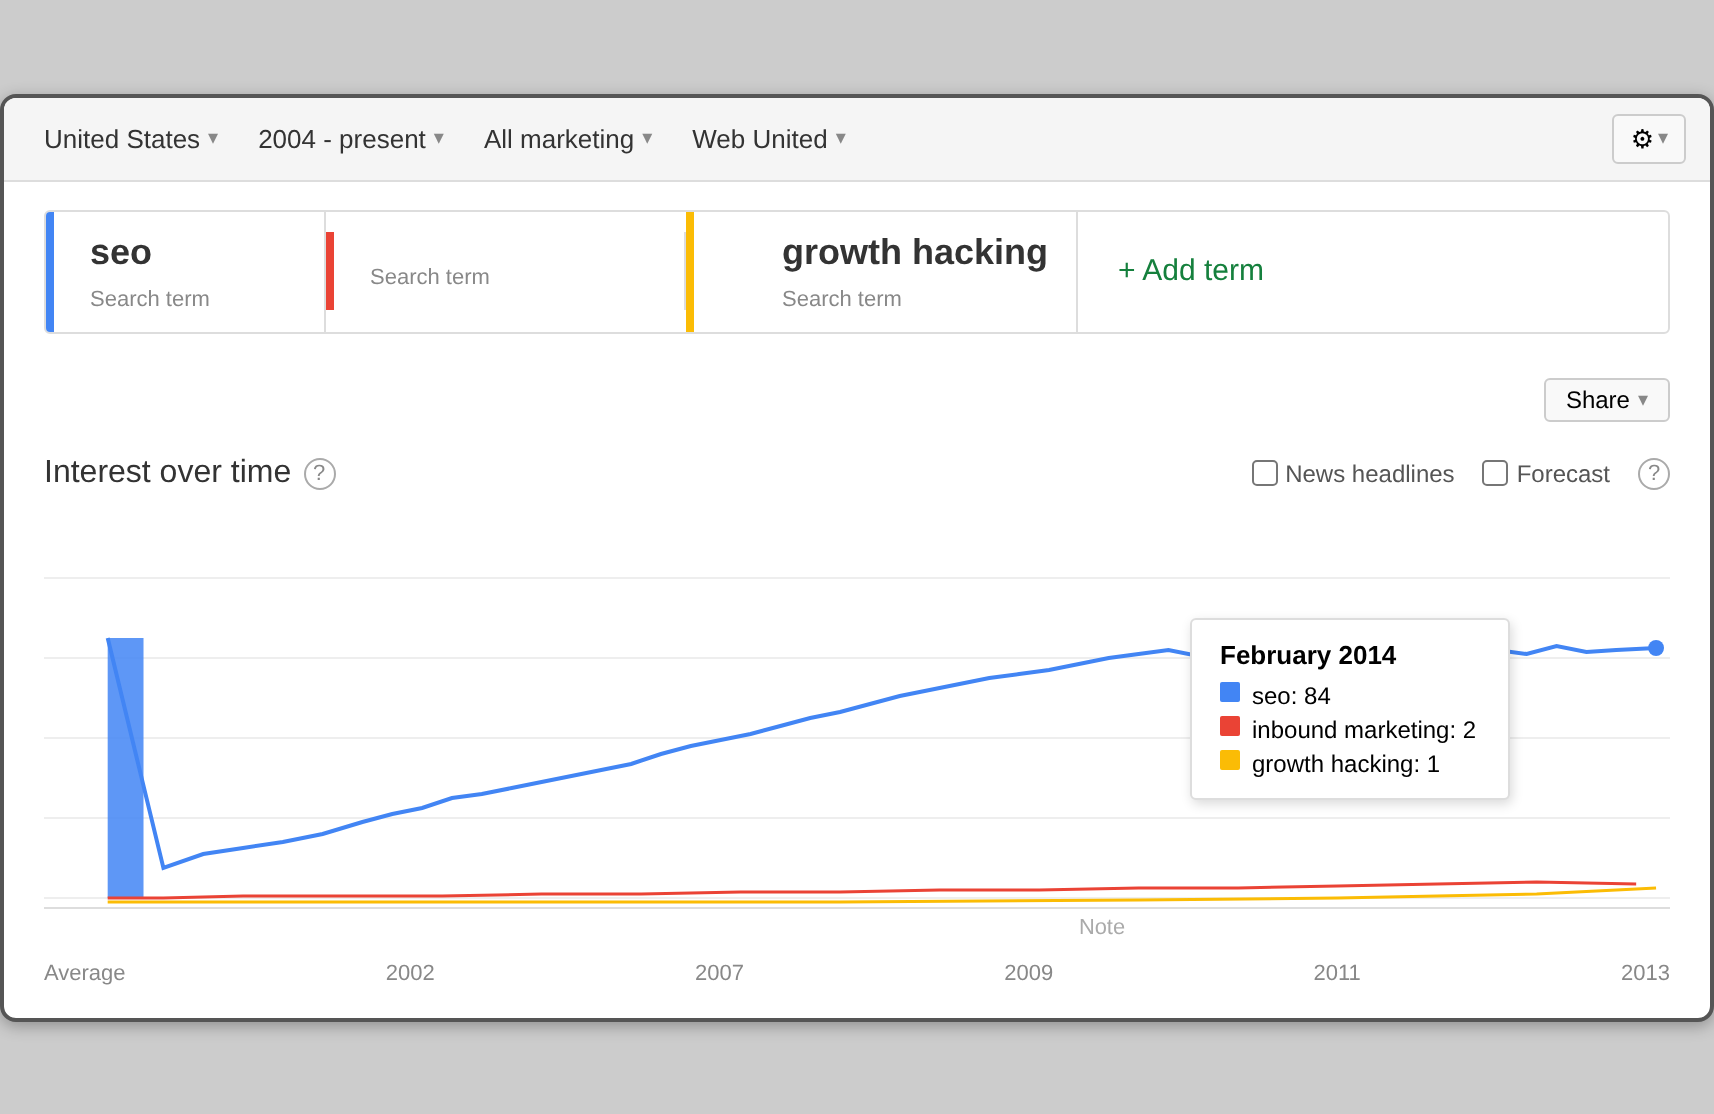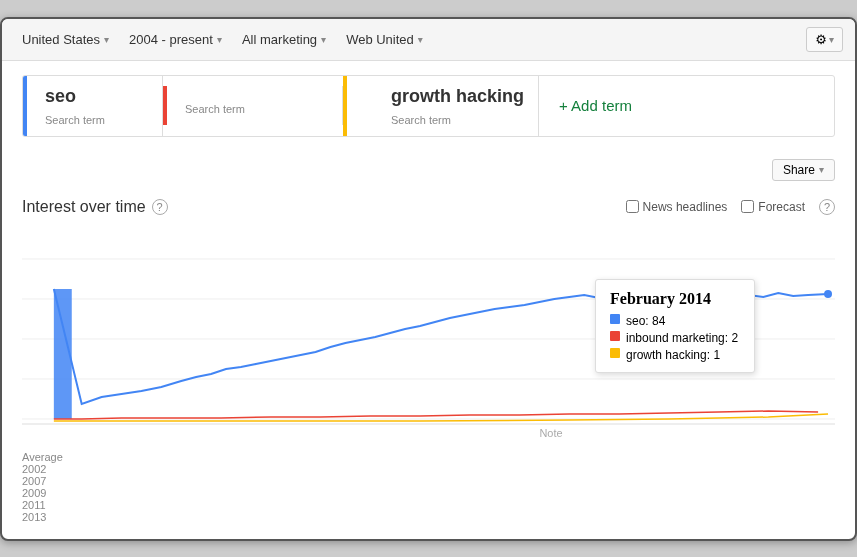--- a/index.html
+++ b/index.html
@@ -177,42 +177,40 @@
       border: 1px solid #ddd;
       border-radius: 3px;
       padding: 10px 14px;
       box-shadow: 1px 2px 6px rgba(0,0,0,0.15);
       font-size: 12px;
       min-width: 160px;
     }
     .tooltip-date {
       font-weight: bold;
       margin-bottom: 6px;
-      font-size: 16px;
-      font-family: Liberation Serif, serif;
+      font-size: 13px;
     }
     .tooltip-row {
       display: flex;
       align-items: flex-start;
       gap: 6px;
       margin-top: 3px;
     }
     .tooltip-dot {
       width: 10px; height: 10px;
       border-radius: 1px;
       flex-shrink: 0;
     }
     
     .x-labels {
       display: flex;
       justify-content: space-between;
       padding: 2px 0 0 0;
       font-size: 11px;
       color: #888;
-      flex-direction: column;
     }
   </style>
 </head>
 <body>
 
 <div class="outer-frame">
 
   <div class="toolbar">
     <button class="toolbar-btn">
       <span>United States</span>

